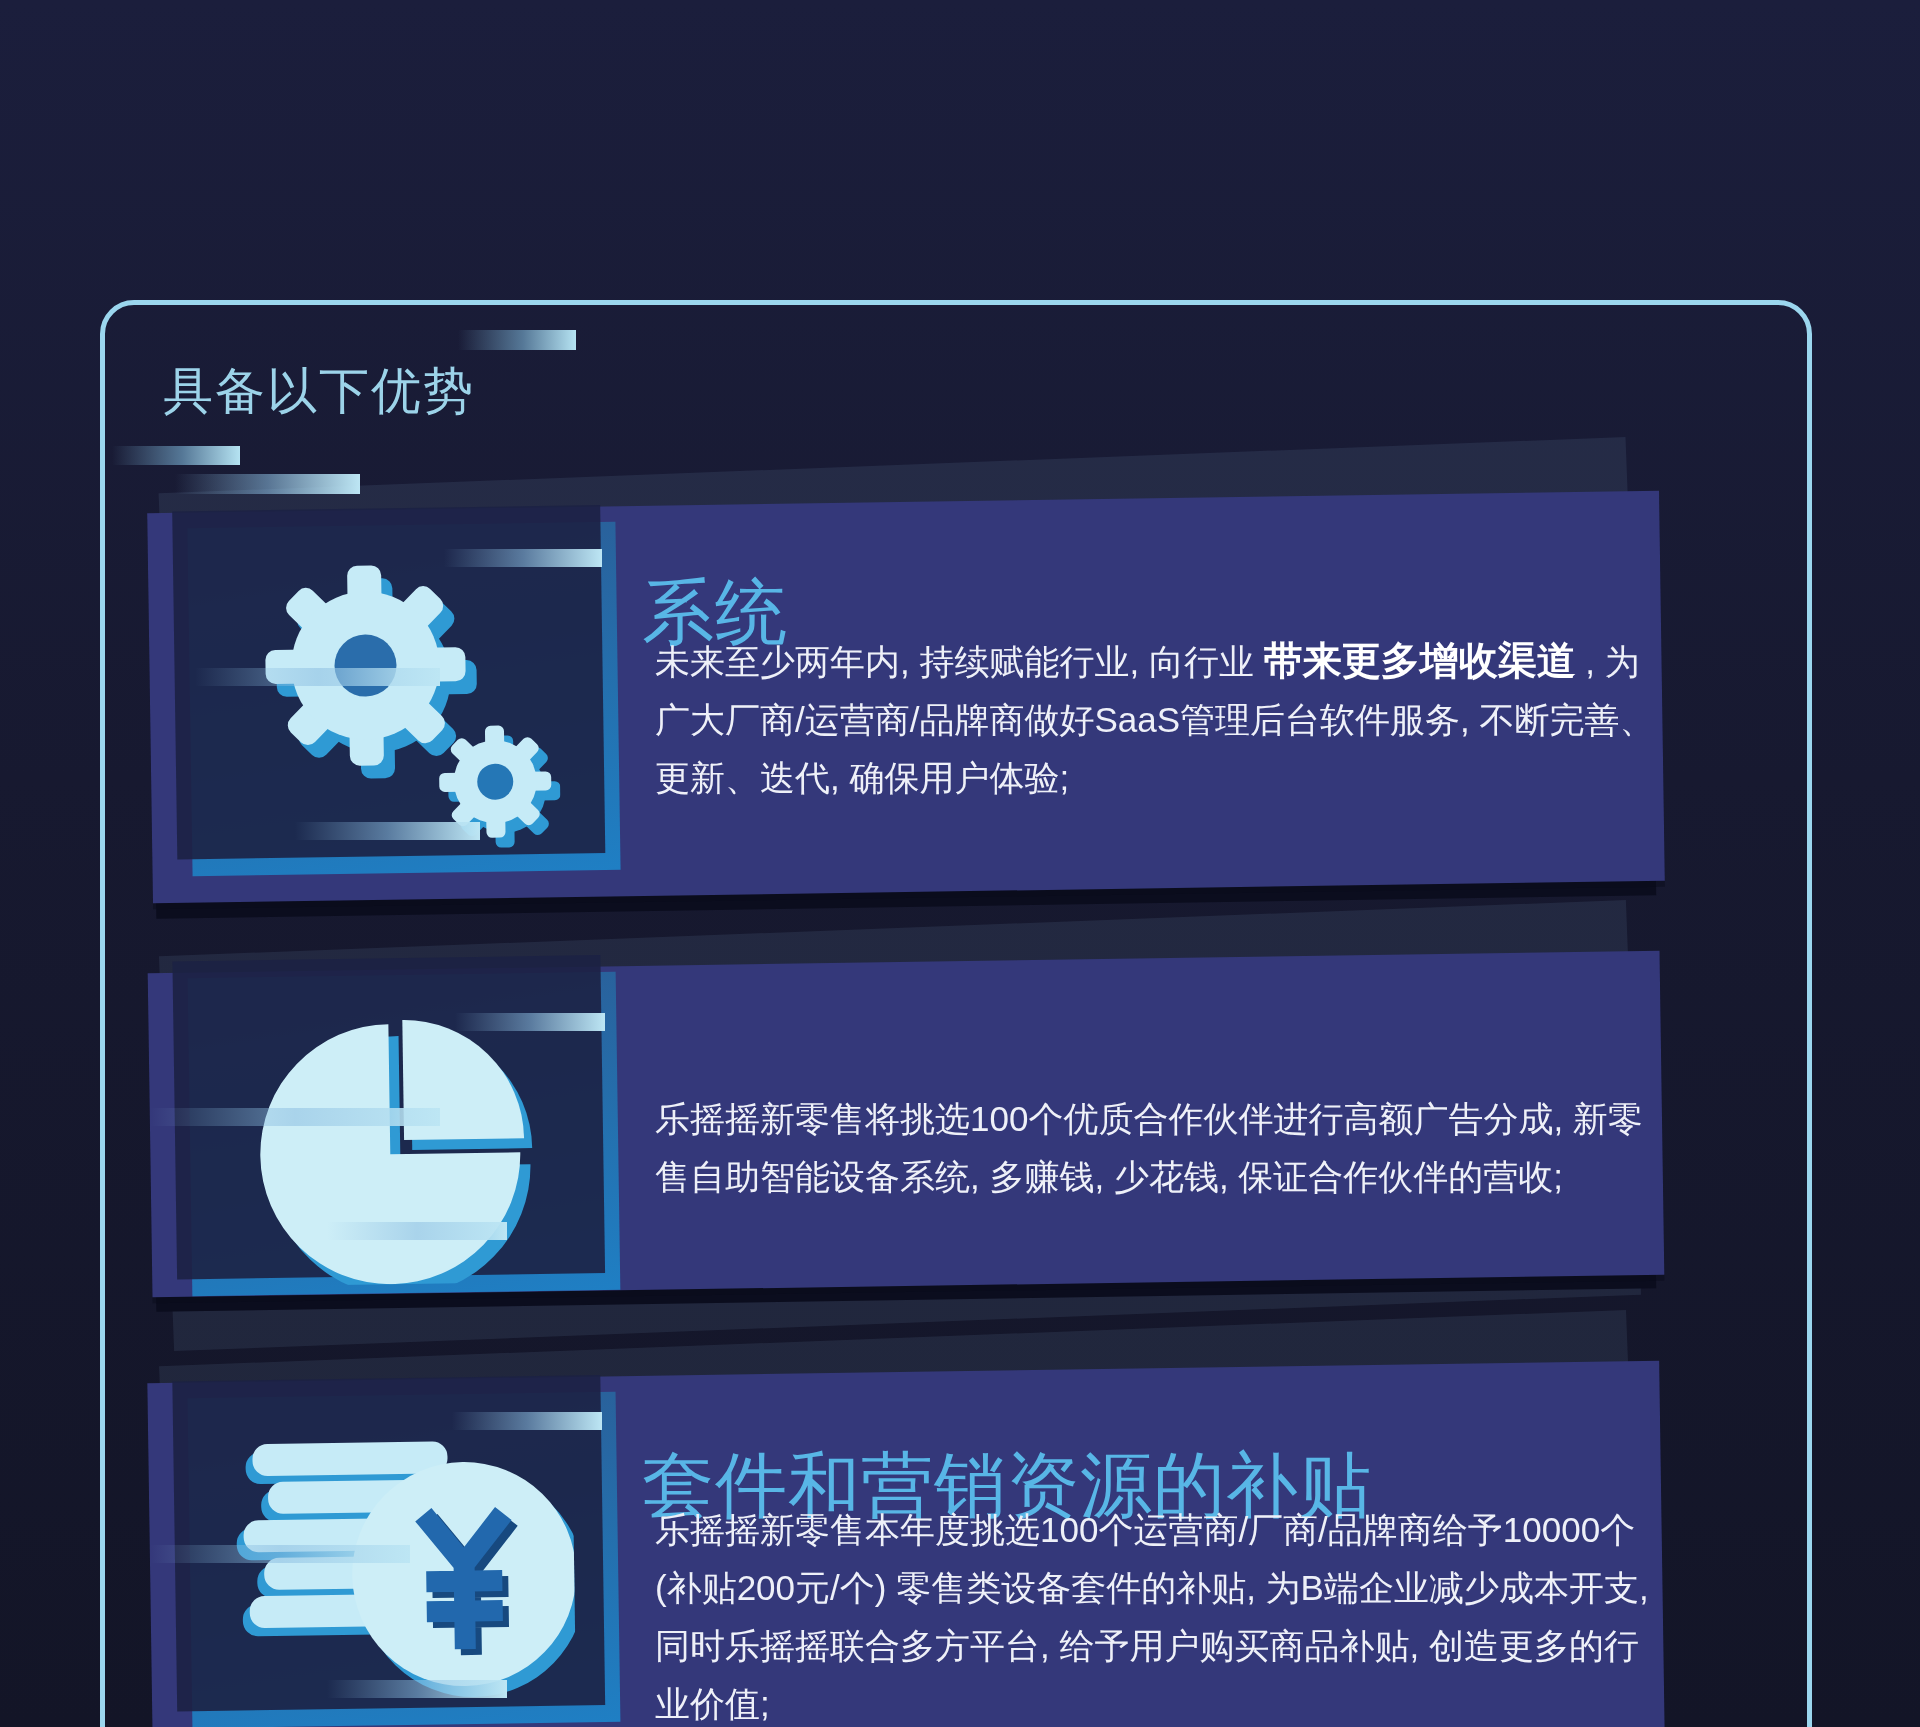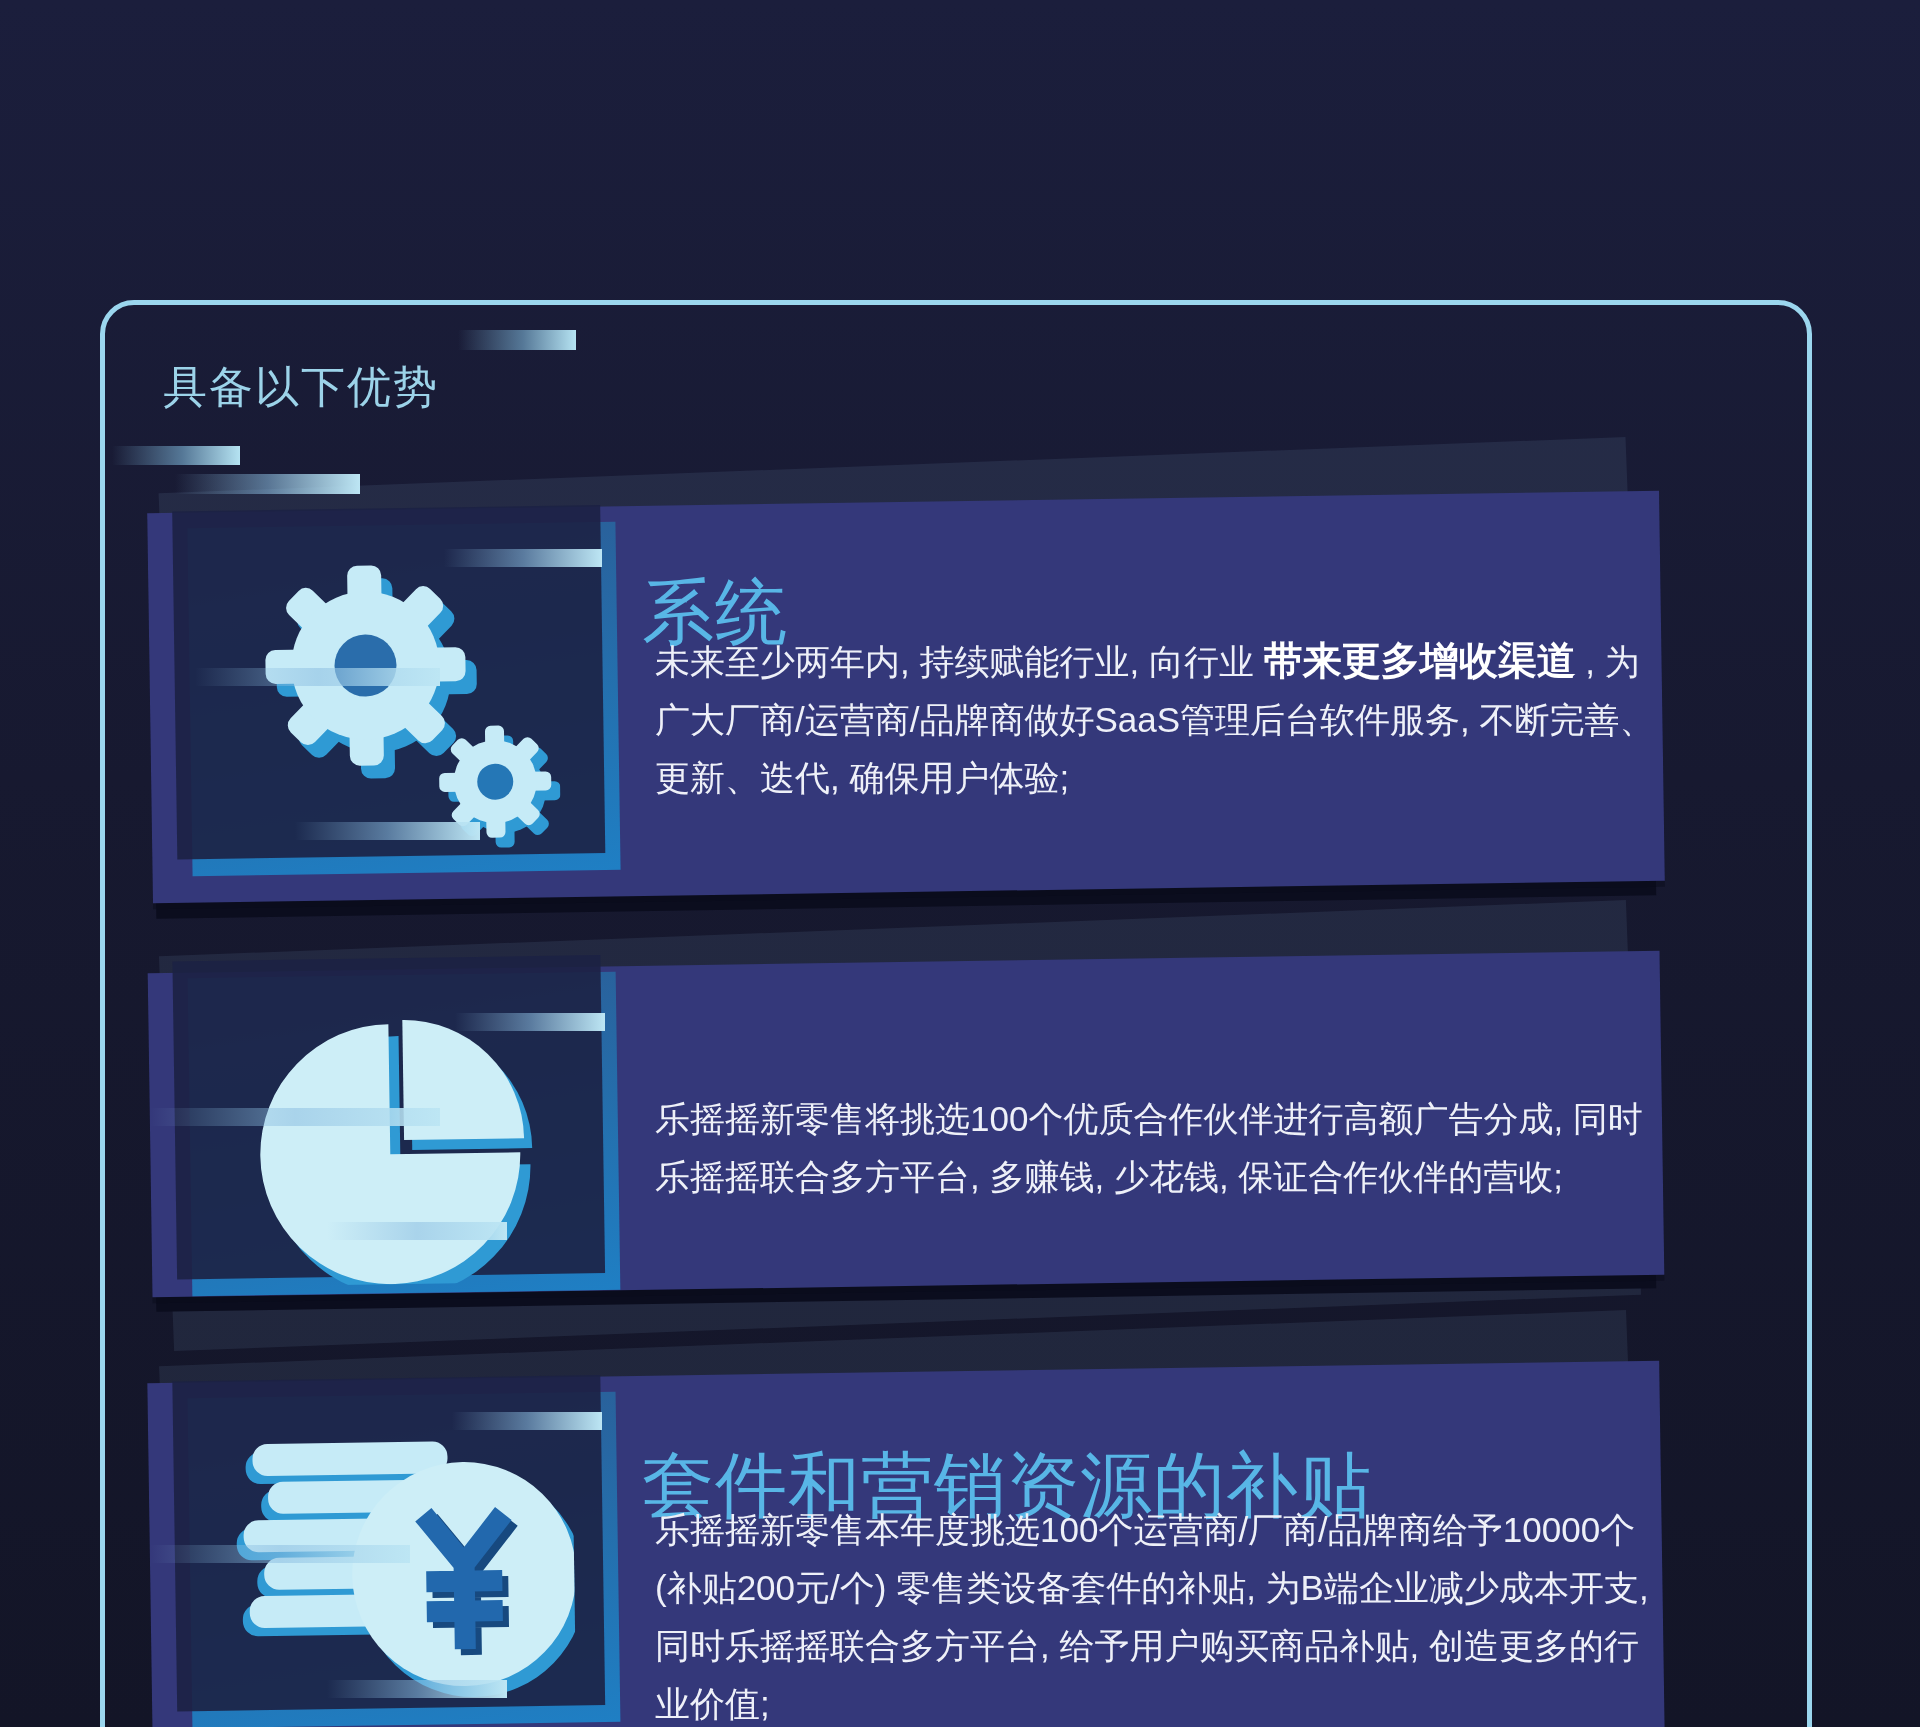--- a/index.html
+++ b/index.html
@@ -10,21 +10,21 @@
   }
   .main-title{
     position:absolute;top:108px;left:0;width:100%;text-align:center;
     color:#ffffff;font-size:82px;font-weight:700;letter-spacing:8px;white-space:nowrap;
   }
   .frame{
     position:absolute;left:100px;top:300px;width:1712px;height:1560px;
     border:5px solid #9bd6ee;border-radius:34px;box-sizing:border-box;
   }
   .section-heading{
-    position:absolute;left:163px;top:358px;font-size:44px;color:#9cd3e9;
+    position:absolute;left:163px;top:358px;font-size:50px;color:#9cd3e9;
     letter-spacing:2px;font-weight:400;
   }
   .dash{
     position:absolute;height:20px;
     background:linear-gradient(90deg,rgba(40,60,90,0) 0%,rgba(96,136,168,.85) 55%,#b5e3f2 100%);
   }
   .dash-a{left:458px;top:330px;width:118px;}
   .dash-b{left:112px;top:446px;width:128px;height:19px;}
 
   .card{position:absolute;left:150px;width:1512px;}
@@ -150,21 +150,21 @@
         </g>
         <g transform="translate(-14,20)">
           <path d="M14,-14 L14,-134 A120,120 0 0 1 134,-14 Z" fill="#2f9ad4" transform="translate(8,10)"></path>
           <path d="M14,-14 L14,-134 A120,120 0 0 1 134,-14 Z" fill="#cdeef7"></path>
         </g>
       </svg>
     </div>
     <div class="streak s1"></div>
     <div class="streak s2"></div>
     <div class="streak s3"></div>
-    <div class="card-body">乐摇摇新零售将挑选100个优质合作伙伴进行高额广告分成, 同时乐摇摇联合多方平台, 多赚钱, 少花钱, 保证合作伙伴的营收;</div>
+    <div class="card-body">乐摇摇新零售将挑选100个优质合作伙伴进行高额广告分成, 新零售自助智能设备系统, 多赚钱, 少花钱, 保证合作伙伴的营收;</div>
   </div>
 
   <div class="card c3">
     <div class="ghost"></div>
 
     <div class="panel"></div>
     <div class="iconbox">
       <svg width="340" height="300" viewBox="-170 -150 340 300">
         <g>
           <rect x="-157" y="-110" width="195" height="32" rx="15" fill="#2f9ad4"></rect>

